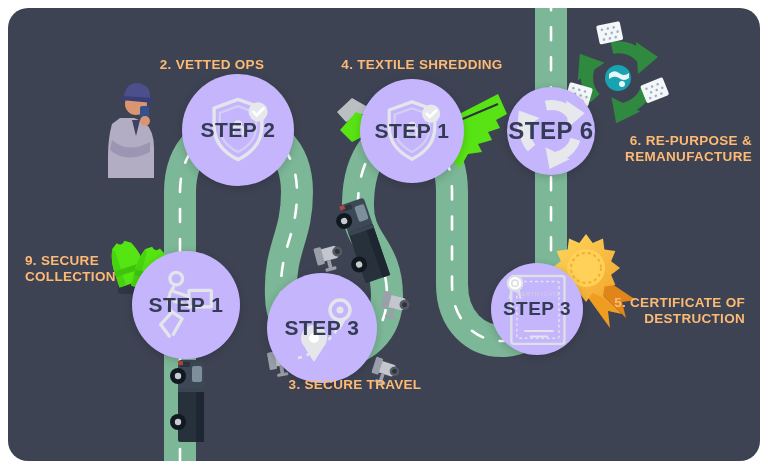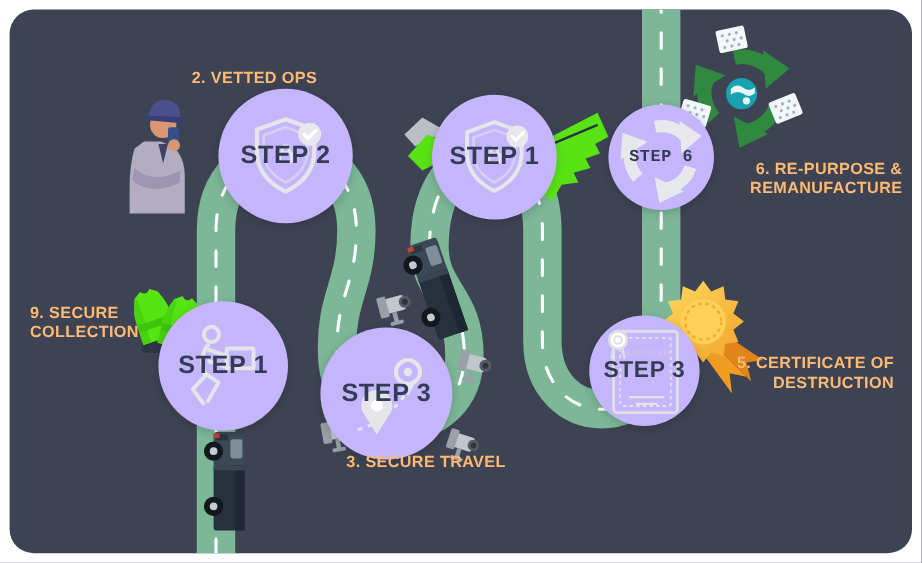--- a/index.html
+++ b/index.html
@@ -231,22 +231,23 @@
   </div>
 
   <div class="step-circle" style="left:499px;top:79px;width:88px;height:88px;">
     <svg class="ic" width="80" height="80" viewBox="-45 -45 90 90">
       <g style="color:#e7e8eb" transform="scale(0.95)">
         <use href="#rarm"></use>
         <use href="#rarm" transform="rotate(120)"></use>
         <use href="#rarm" transform="rotate(240)"></use>
       </g>
     </svg>
-    <div class="step-label" style="font-size:14px;font-family:Liberation Mono, monospace;">STEP 6</div>
+    <div class="step-label" style="font-size:24px;">STEP 6</div>
   </div>
 
   <div class="caption" style="left:17px;top:245px;width:120px;text-align:left;">9. SECURE COLLECTION</div>
   <div class="caption" style="left:138px;top:49px;width:132px;text-align:center;">2. VETTED OPS</div>
   <div class="caption" style="left:272px;top:369px;width:150px;text-align:center;">3. SECURE TRAVEL</div>
+  <div class="caption" style="left:320px;top:49px;width:188px;text-align:center;">4. TEXTILE SHREDDING</div>
   <div class="caption" style="left:587px;top:287px;width:150px;text-align:right;">5. CERTIFICATE OF DESTRUCTION</div>
   <div class="caption" style="left:594px;top:125px;width:150px;text-align:right;">6. RE-PURPOSE &amp; REMANUFACTURE</div>
 
 </div>
 
 </body></html>

